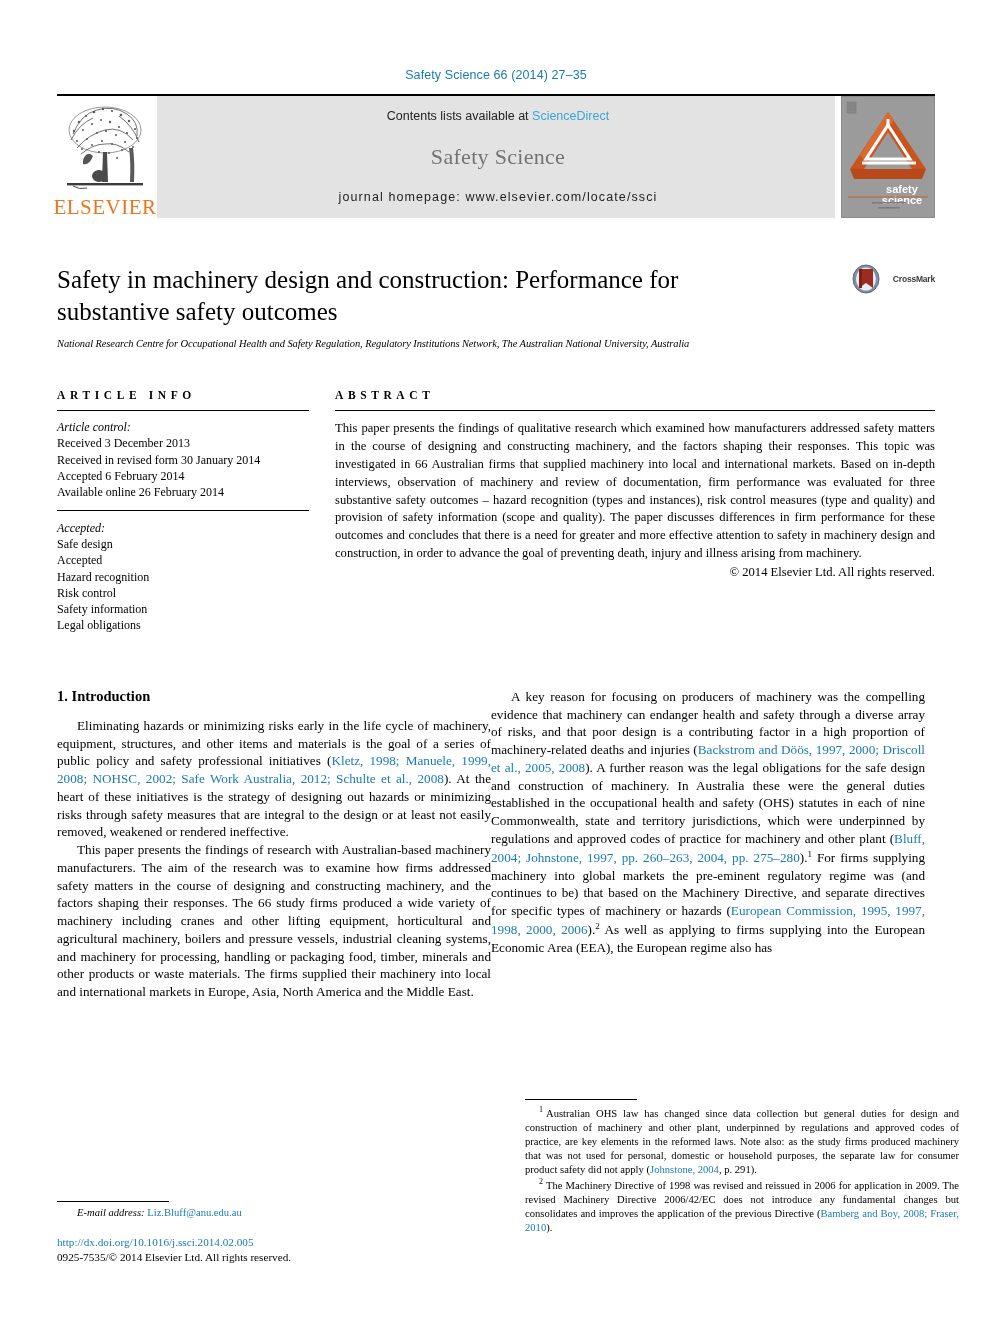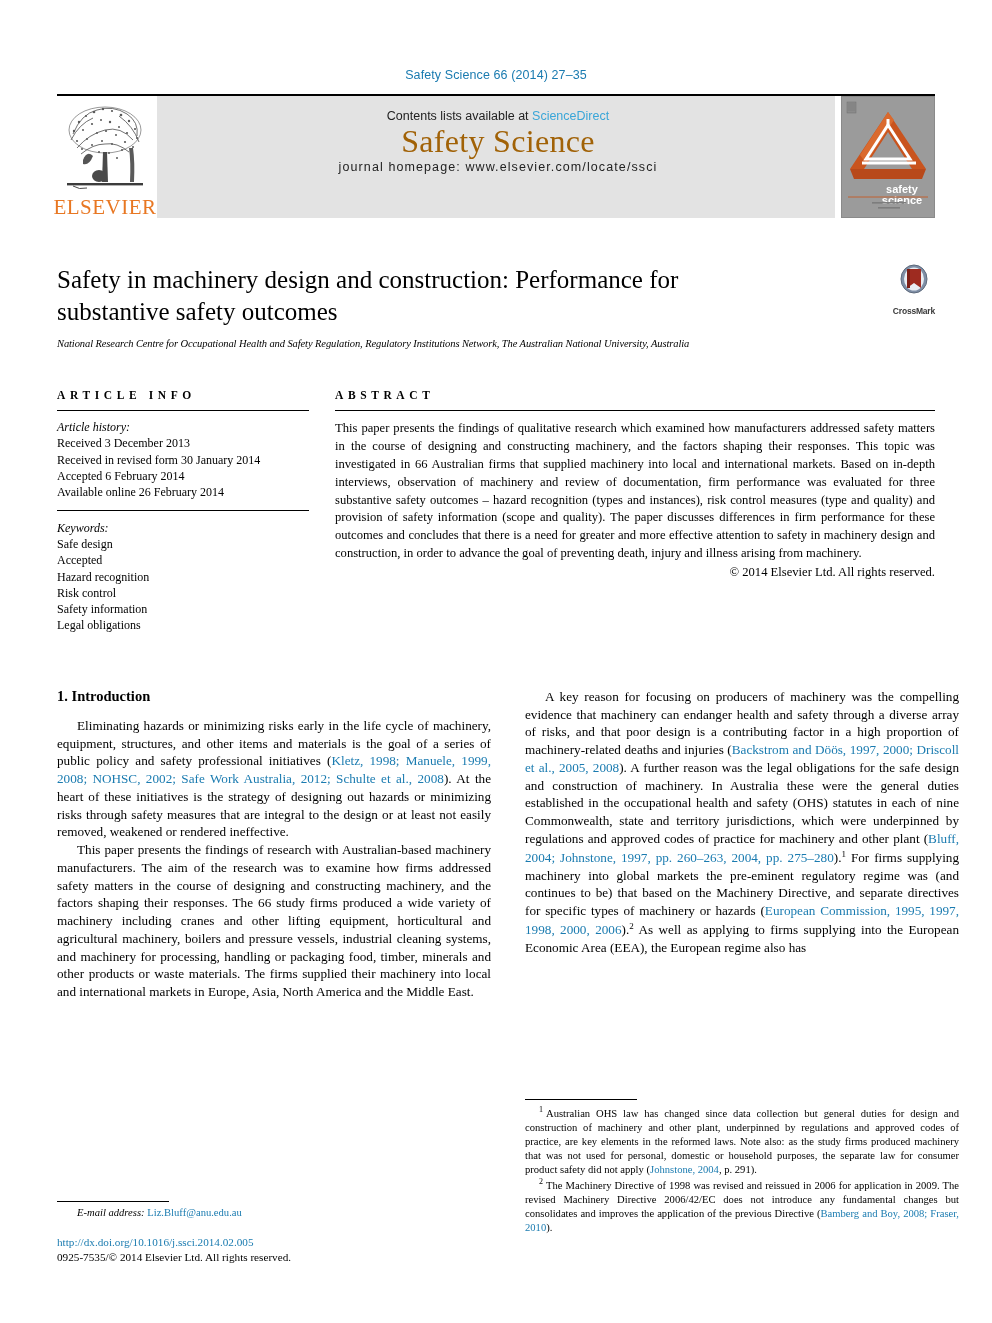--- a/index.html
+++ b/index.html
@@ -53,34 +53,34 @@
     margin-top: 1px;
   }
   .grayband {
     flex: 1 1 auto;
     background: #e3e3e3;
     margin-left: 4px;
     margin-right: 6px;
     display: flex;
     flex-direction: column;
     align-items: center;
-    justify-content: flex-start;
+    justify-content: space-between;
     padding: 13px 0 14px 4px;
     box-sizing: border-box;
   }
   .contents-line {
     font-family: "Liberation Sans", sans-serif;
     font-size: 12.5px;
     color: #222;
   }
   .contents-line .sd { color: #3aa6d8; }
   .journal-title {
     font-family: "Liberation Serif", serif;
-    font-size: 32px;
-    color: #a16207;
+    font-size: 22px;
+    color: #737373;
     letter-spacing: 0.3px;
   }
   .homepage-line {
     font-family: "Liberation Sans", sans-serif;
     font-size: 12.5px;
     color: #222;
     letter-spacing: 1.1px;
   }
   .cover-thumb {
     flex: 0 0 92px;
@@ -116,21 +116,20 @@
     margin-top: 11px;
     letter-spacing: -0.1px;
   }
   .crossmark {
     position: absolute;
     right: 0;
     top: 0;
     display: flex;
     align-items: center;
     gap: 12px;
-    flex-direction: column;
   }
   .crossmark-label {
     font-family: "Liberation Sans", sans-serif;
     font-size: 8.5px;
     font-weight: bold;
     color: #3b3b3b;
     letter-spacing: -0.2px;
   }
 
   
@@ -169,21 +168,20 @@
   .copyline {
     text-align: right;
     font-size: 12.6px;
     margin-top: 2px;
   }
 
   
   .body-cols {
     margin: 54px 57px 16px 57px;
     display: flex;
-    gap: 34px;
     position: relative;
   }
   .bcol { width: 434px; flex: 0 0 434px; position: relative; }
   h2.numhead {
     font-family: "Liberation Serif", serif;
     font-size: 14.5px;
     font-weight: bold;
     margin: 0 0 12px 0;
   }
   p.body {
@@ -339,29 +337,29 @@
       <span class="crossmark-label">CrossMark</span>
     </div>
   </div>
 
   <div class="info-abs">
 
     <div class="col-info">
       <div class="sechead">ARTICLE INFO</div>
       <div class="hr-thin"></div>
       <div class="hist">
-        <div class="lab">Article history:</div>
+        <div class="lab">Article control:</div>
         <div>Received 3 December 2013</div>
         <div>Received in revised form 30 January 2014</div>
         <div>Accepted 6 February 2014</div>
         <div>Available online 26 February 2014</div>
       </div>
       <div class="kw-wrap">
         <div class="kw">
-          <div class="lab">Keywords:</div>
+          <div class="lab">Accepted:</div>
           <div>Safe design</div>
           <div>Accepted</div>
           <div>Hazard recognition</div>
           <div>Risk control</div>
           <div>Safety information</div>
           <div>Legal obligations</div>
         </div>
       </div>
     </div>
 

